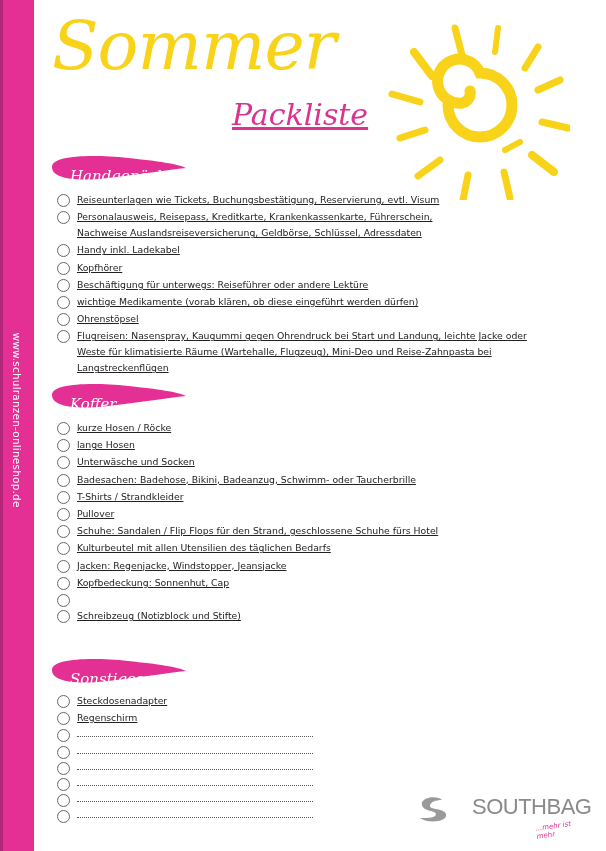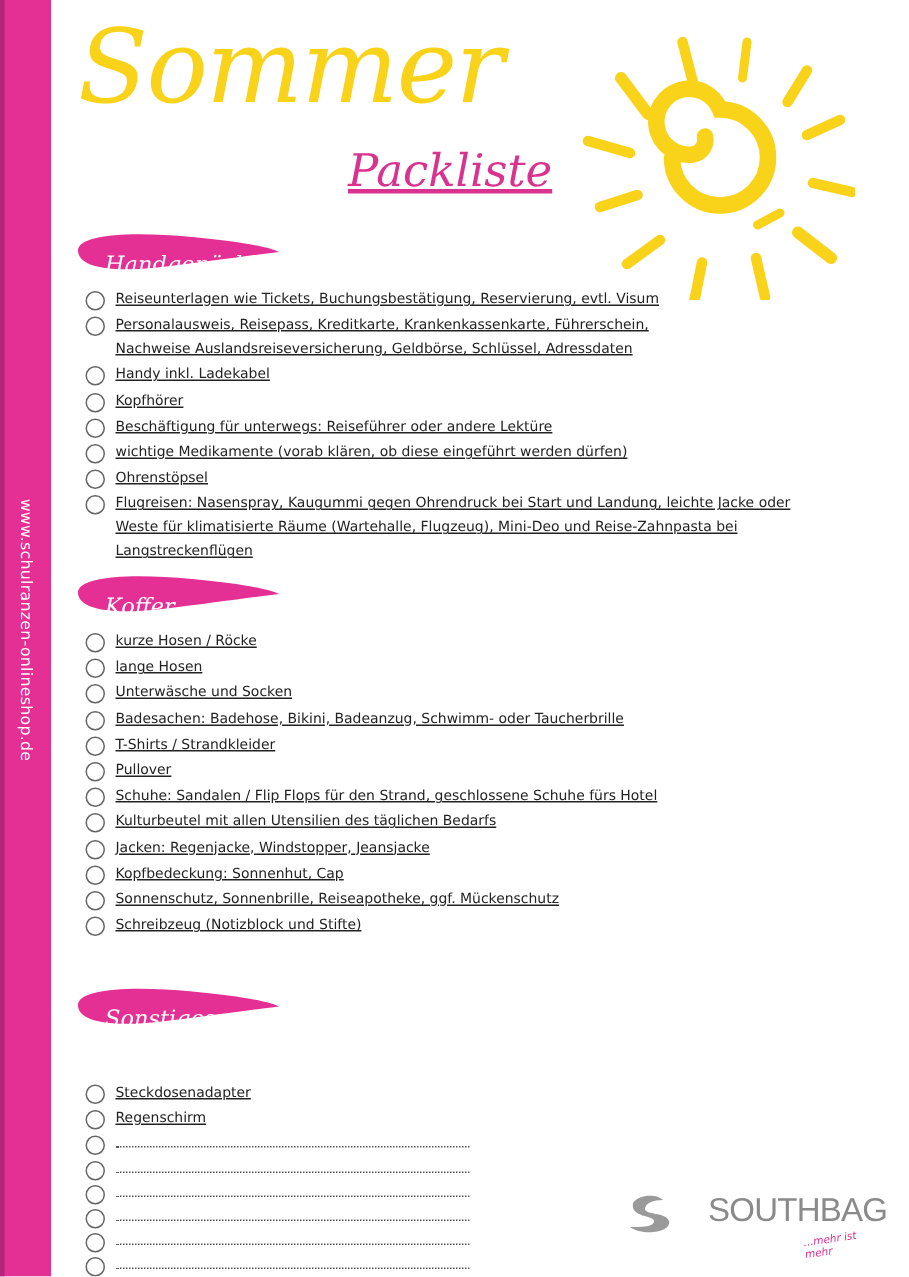--- a/index.html
+++ b/index.html
@@ -140,35 +140,34 @@
   <div class="item">
       <span class="radio"></span>
       <span class="txt">Jacken: Regenjacke, Windstopper, Jeansjacke</span>
     </div>
   <div class="item">
       <span class="radio"></span>
       <span class="txt">Kopfbedeckung: Sonnenhut, Cap</span>
     </div>
   <div class="item">
       <span class="radio"></span>
-      <span class="txt">Sonnenschutz, Sonnenbrille, Reiseapotheke, ggf. Mückenschutz</span>
     </div>
   <div class="item">
       <span class="radio"></span>
       <span class="txt">Schreibzeug (Notizblock und Stifte)</span>
     </div>
 </div>
 
 <div class="banner" style="top:655px;">
   <svg width="140" height="30" viewBox="0 0 140 30">
       <path d="M4 15 C4 4 40 2 80 6 C110 9 130 12 138 16 C120 18 95 22 60 26 C25 30 4 26 4 15 Z" fill="#e42f94"></path>
     </svg>
   <span>Sonstiges</span>
 </div>
-<div class="list" style="top:721px;">
+<div class="list" style="top:693px;">
   <div class="item">
       <span class="radio"></span>
       <span class="txt">Steckdosenadapter</span>
     </div>
   <div class="item">
       <span class="radio"></span>
       <span class="txt">Regenschirm</span>
     </div>
   <div class="item">
       <span class="radio"></span>

